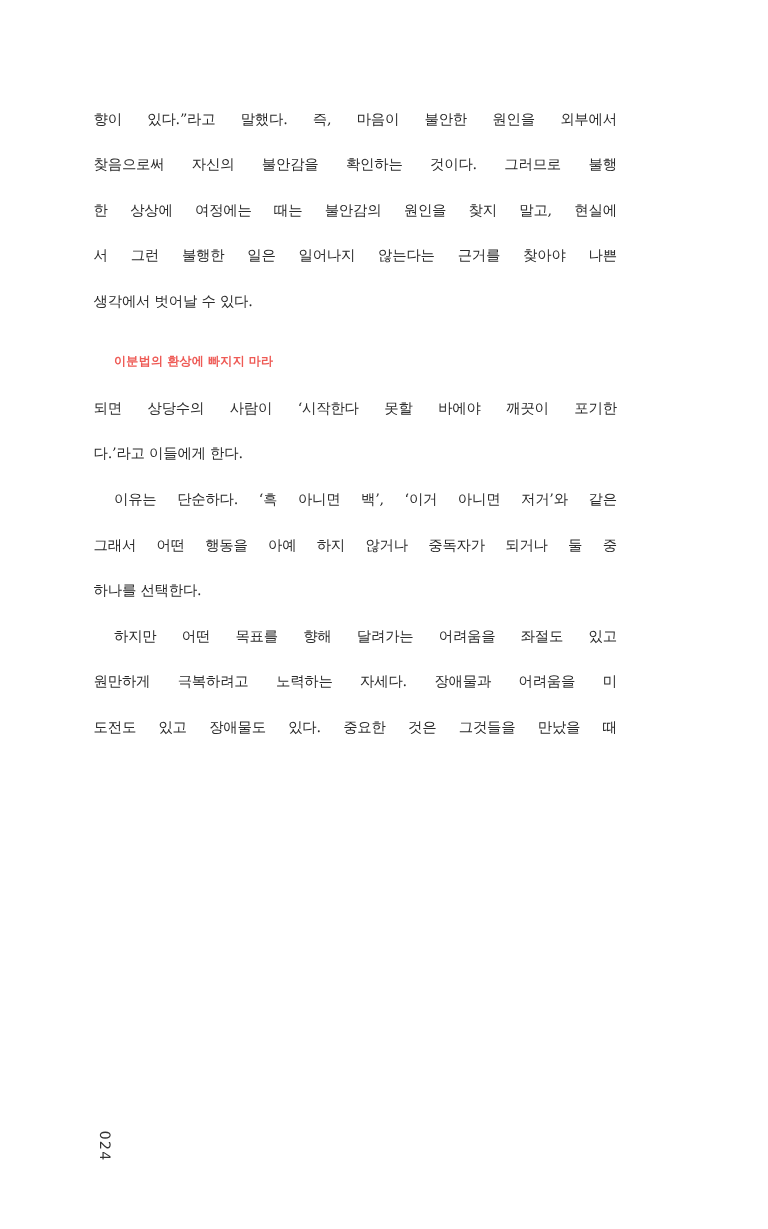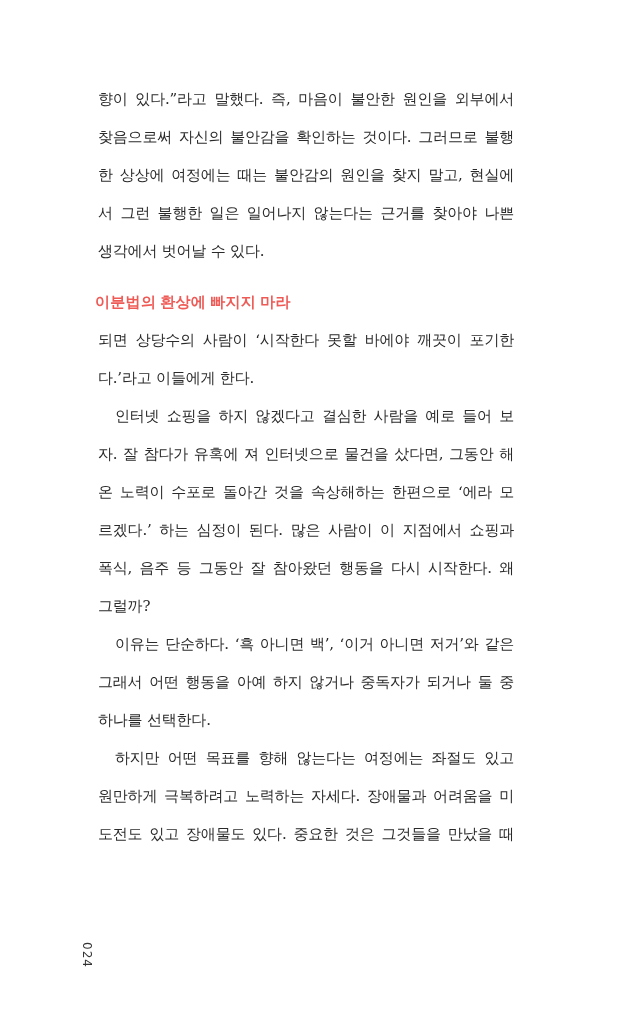--- a/index.html
+++ b/index.html
@@ -23,43 +23,42 @@
     }
     .text-block {
       position: absolute;
       left: 78px;
       top: 80px;
       width: 436px;
     }
     .line {
       height: 38px;
       line-height: 38px;
-      font-size: 15px;
+      font-size: 12px;
       white-space: nowrap;
       text-align: justify;
       text-align-last: justify;
       letter-spacing: -0.2px;
-      margin-left: 20px;
     }
     .line.last {
       text-align-last: left;
     }
     .line.indent {
       padding-left: 17px;
     }
     .spacer {
       height: 13px;
     }
     .heading {
       height: 38px;
       line-height: 38px;
       padding-left: 17px;
-      font-family: Liberation Serif, serif;
+      font-family: Liberation Sans, sans-serif;
       font-weight: bold;
-      font-size: 15px;
+      font-size: 10px;
       color: #ee5a55;
       letter-spacing: 0.3px;
     }
     .page-number {
       position: absolute;
       left: 72px;
       top: 948px;
       width: 30px;
       height: 14px;
       line-height: 14px;
@@ -88,37 +87,29 @@
 
     <div class="spacer"></div>
 
     <div class="heading">이분법의 환상에 빠지지 마라</div>
 
     <div>
       <div class="line">되면 상당수의 사람이 ‘시작한다 못할 바에야 깨끗이 포기한</div>
       <div class="line last">다.’라고 이들에게 한다.</div>
     </div>
 
-    <div>
-      <div class="line indent">인터넷 쇼핑을 하지 않겠다고 결심한 사람을 예로 들어 보</div>
-      <div class="line">자. 잘 참다가 유혹에 져 인터넷으로 물건을 샀다면, 그동안 해</div>
-      <div class="line">온 노력이 수포로 돌아간 것을 속상해하는 한편으로 ‘에라 모</div>
-      <div class="line">르겠다.’ 하는 심정이 된다. 많은 사람이 이 지점에서 쇼핑과</div>
-      <div class="line">폭식, 음주 등 그동안 잘 참아왔던 행동을 다시 시작한다. 왜</div>
-      <div class="line last">그럴까?</div>
-    </div>
 
     <div>
       <div class="line indent">이유는 단순하다. ‘흑 아니면 백’, ‘이거 아니면 저거’와 같은</div>
       <div class="line">그래서 어떤 행동을 아예 하지 않거나 중독자가 되거나 둘 중</div>
       <div class="line last">하나를 선택한다.</div>
     </div>
 
     <div>
-      <div class="line indent">하지만 어떤 목표를 향해 않는다는 여정에는 좌절도 있고</div>
+      <div class="line indent">하지만 어떤 목표를 향해 달려가는 어려움을 좌절도 있고</div>
       <div class="line">원만하게 극복하려고 노력하는 자세다. 장애물과 어려움을 미</div>
       <div class="line">도전도 있고 장애물도 있다. 중요한 것은 그것들을 만났을 때</div>
     </div>
 
   </div>
 
   <div class="page-number">024</div>
 </div>
 
 </body></html>

